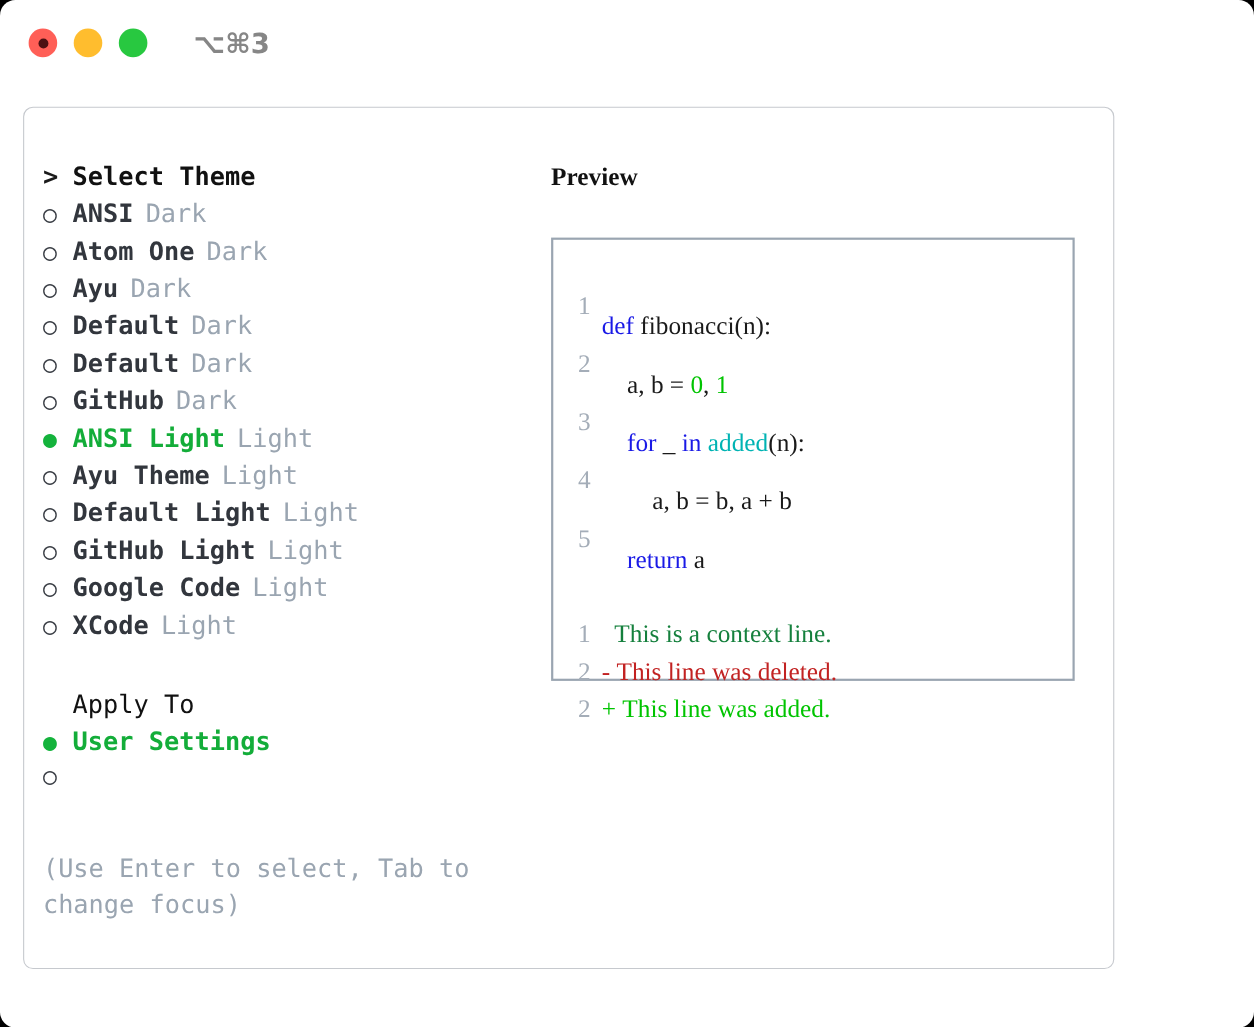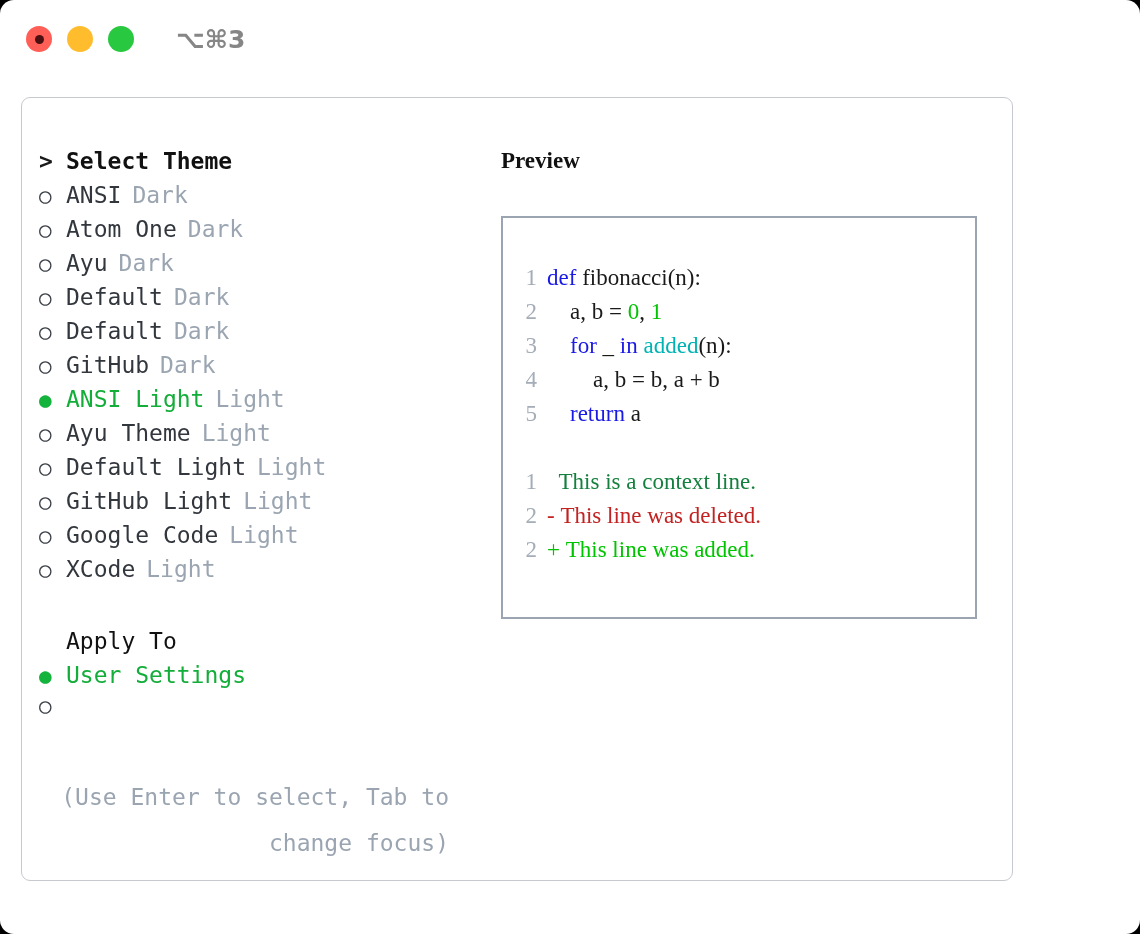--- a/index.html
+++ b/index.html
@@ -112,42 +112,41 @@
     font-weight: bold;
     color: #1a1a1a;
   }
   .marker.bullet-off { color: #3d4148; }
   .marker.bullet-on  { color: #14b33c; }
 
   .section-head {
     font-weight: bold;
     color: #111111;
   }
-  .label { color: #32363d; }
+  .label { color: #32363d; font-weight: bold; }
   .label.selected { color: #13ad39; }
   .suffix {
     color: #9aa5b1;
     margin-left: 11px;
   }
   .label.selected + .suffix { color: #9aa5b1; }
 
   .apply-head {
     color: #111111;
   }
 
   .spacer-lg { height: 38px; }
   .spacer-md { height: 34px; }
 
   .hint {
     margin-top: 10px;
     color: #9aa5b1;
     font-size: 23px;
-    line-height: 46px;
+    line-height: 33px;
     width: 410px;
-    text-align: right;
   }
 
   
   .right-col {
     position: absolute;
     left: 479px;
     top: 50px;
     width: 490px;
     font-family: Liberation Serif, serif;
   }
@@ -173,21 +172,21 @@
     white-space: pre;
   }
   .lineno {
     width: 44px;
     flex: 0 0 44px;
     text-align: right;
     color: #a4adb8;
     padding-right: 10px;
     box-sizing: border-box;
   }
-  .code-text { color: #1a1a1a; }
+  .code-text { color: #1a1a1a; margin-top: 19px; }
 
   .tok-kw    { color: #1a1ae6; }
   .tok-fn    { color: #00b3b3; }
   .tok-num   { color: #00c400; }
   .tok-plain { color: #1a1a1a; }
 
   .diff-gap { height: 34px; }
   .diff-ctx { color: #15803d; }
   .diff-del { color: #c22222; }
   .diff-add { color: #00c400; }

